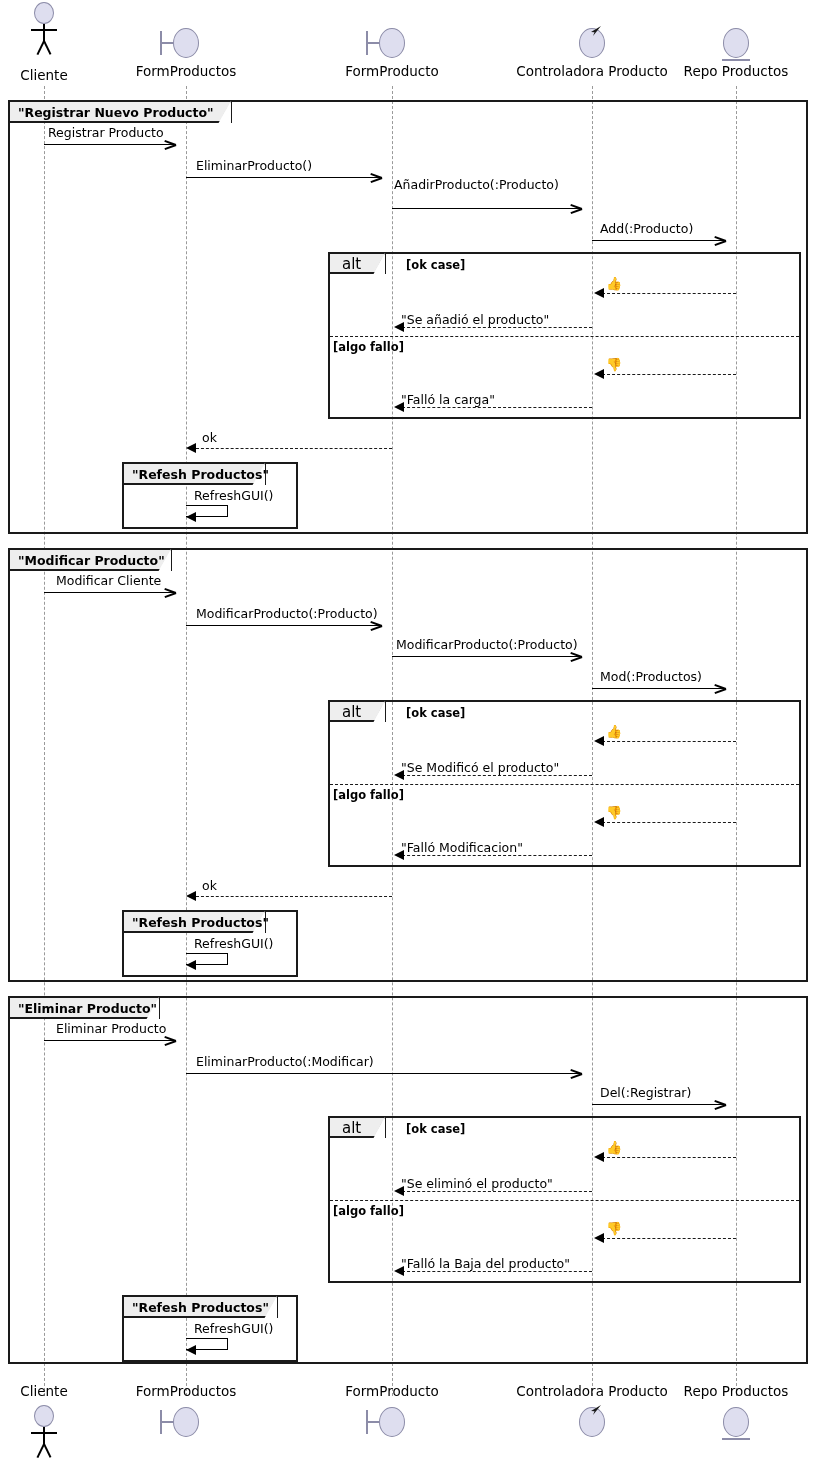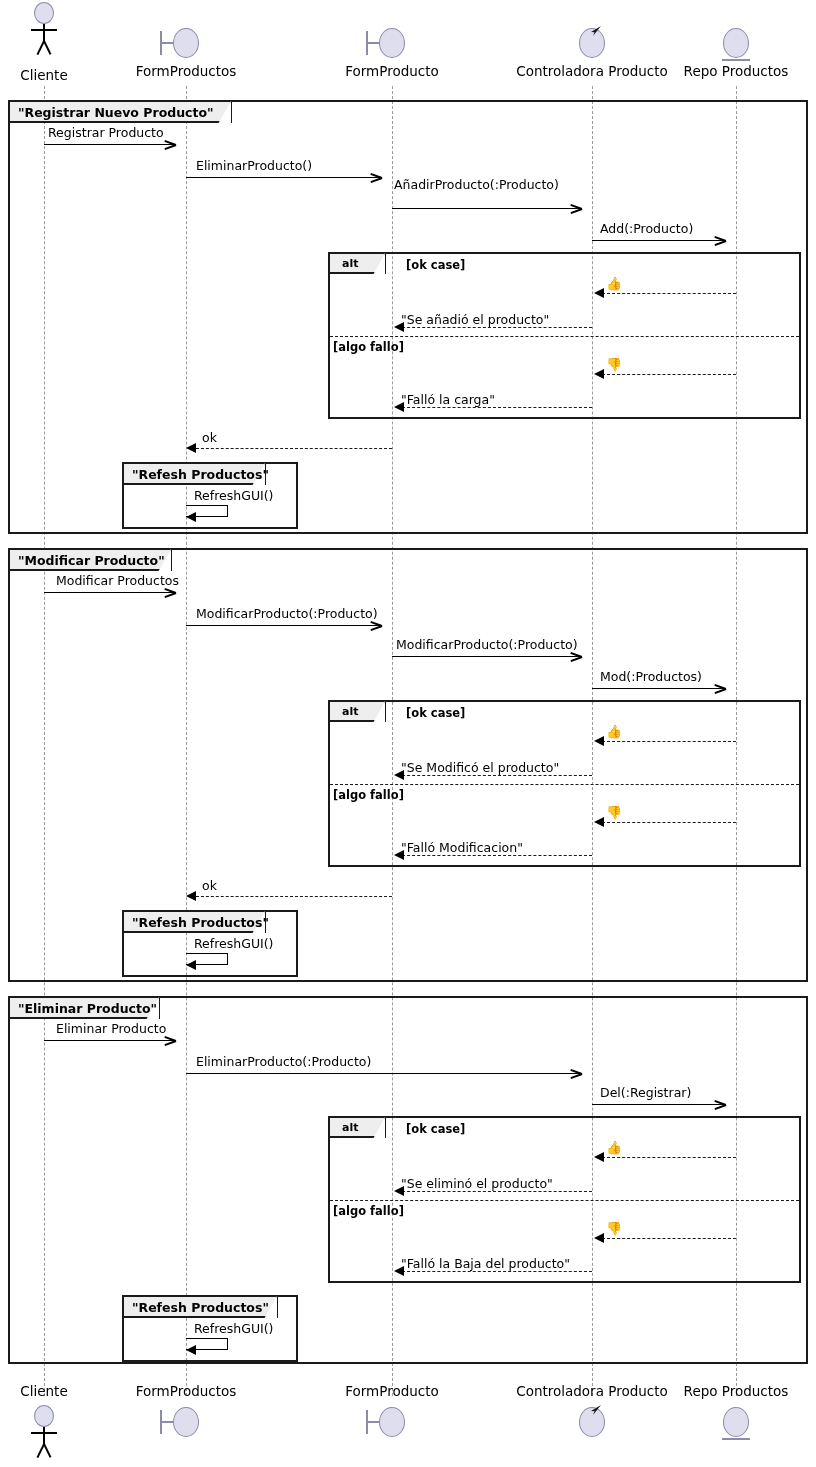--- a/index.html
+++ b/index.html
@@ -84,21 +84,21 @@
     box-sizing:border-box;
   }
   .alt-tab .corner{
     position:absolute;right:-1px;top:-1px;width:12px;height:22px;background:#ffffff;
     clip-path:polygon(100% 0,100% 100%,0 100%);
   }
   .alt-tab .corner:after{
     content:"";position:absolute;left:-1px;bottom:0;width:19px;height:2px;background:#1a1a1a;
     transform-origin:left bottom;transform:rotate(-60deg);
   }
-  .alt-kw{position:absolute;left:12px;top:1px;font-size:11px;font-weight:bold;line-height:18px;}
+  .alt-kw{position:absolute;left:12px;top:1px;font-size:15px;font-weight:normal;line-height:18px;}
   .guard{position:absolute;font-size:11.5px;font-weight:bold;white-space:nowrap;}
   .divider{position:absolute;height:0;border-top:1.3px dashed #1a1a1a;}
 
   
   .msg-line{position:absolute;height:0;border-top:1.4px solid #000;}
   .msg-line.dash{border-top:1.4px dashed #1a1a1a;}
   .msg-label{position:absolute;font-size:12.5px;white-space:nowrap;line-height:14px;color:#000;}
   .arrowhead{position:absolute;width:0;height:0;}
   .arrowhead.left{
     border-top:5px solid transparent;border-bottom:5px solid transparent;
@@ -246,21 +246,21 @@
   <div class="selfmsg" style="left:186px;top:505px;width:42px;height:12px;"></div>
   <div class="arrowhead left" style="left:186px;top:512px;"></div>
 
   <div class="frame" style="left:8px;top:548px;width:800px;height:434px;">
     <div class="frame-tab" style="width:162px;">
       <div class="corner"></div>
     </div>
     <div class="frame-title">"Modificar Producto"</div>
   </div>
 
-  <div class="msg-label" style="left:56px;top:574px;">Modificar Productos</div>
+  <div class="msg-label" style="left:56px;top:574px;">Modificar Cliente</div>
   <div class="msg-line" style="left:44px;top:592px;width:132px;"></div>
   <div class="openarrow" style="left:176px;top:592px;">
     <span style="transform:rotate(20deg);left:-12px;top:0;"></span>
     <span style="transform:rotate(-20deg);left:-12px;top:0;"></span>
   </div>
 
   <div class="msg-label" style="left:196px;top:607px;">ModificarProducto(:Producto)</div>
   <div class="msg-line" style="left:186px;top:625px;width:196px;"></div>
   <div class="openarrow" style="left:382px;top:625px;">
     <span style="transform:rotate(20deg);left:-12px;top:0;"></span>
@@ -329,21 +329,21 @@
     <div class="frame-title">"Eliminar Producto"</div>
   </div>
 
   <div class="msg-label" style="left:56px;top:1022px;">Eliminar Producto</div>
   <div class="msg-line" style="left:44px;top:1040px;width:132px;"></div>
   <div class="openarrow" style="left:176px;top:1040px;">
     <span style="transform:rotate(20deg);left:-12px;top:0;"></span>
     <span style="transform:rotate(-20deg);left:-12px;top:0;"></span>
   </div>
 
-  <div class="msg-label" style="left:196px;top:1055px;">EliminarProducto(:Producto)</div>
+  <div class="msg-label" style="left:196px;top:1055px;">EliminarProducto(:Modificar)</div>
   <div class="msg-line" style="left:186px;top:1073px;width:396px;"></div>
   <div class="openarrow" style="left:582px;top:1073px;">
     <span style="transform:rotate(20deg);left:-12px;top:0;"></span>
     <span style="transform:rotate(-20deg);left:-12px;top:0;"></span>
   </div>
 
   <div class="msg-label" style="left:600px;top:1086px;">Del(:Registrar)</div>
   <div class="msg-line" style="left:592px;top:1104px;width:134px;"></div>
   <div class="openarrow" style="left:726px;top:1104px;">
     <span style="transform:rotate(20deg);left:-12px;top:0;"></span>

